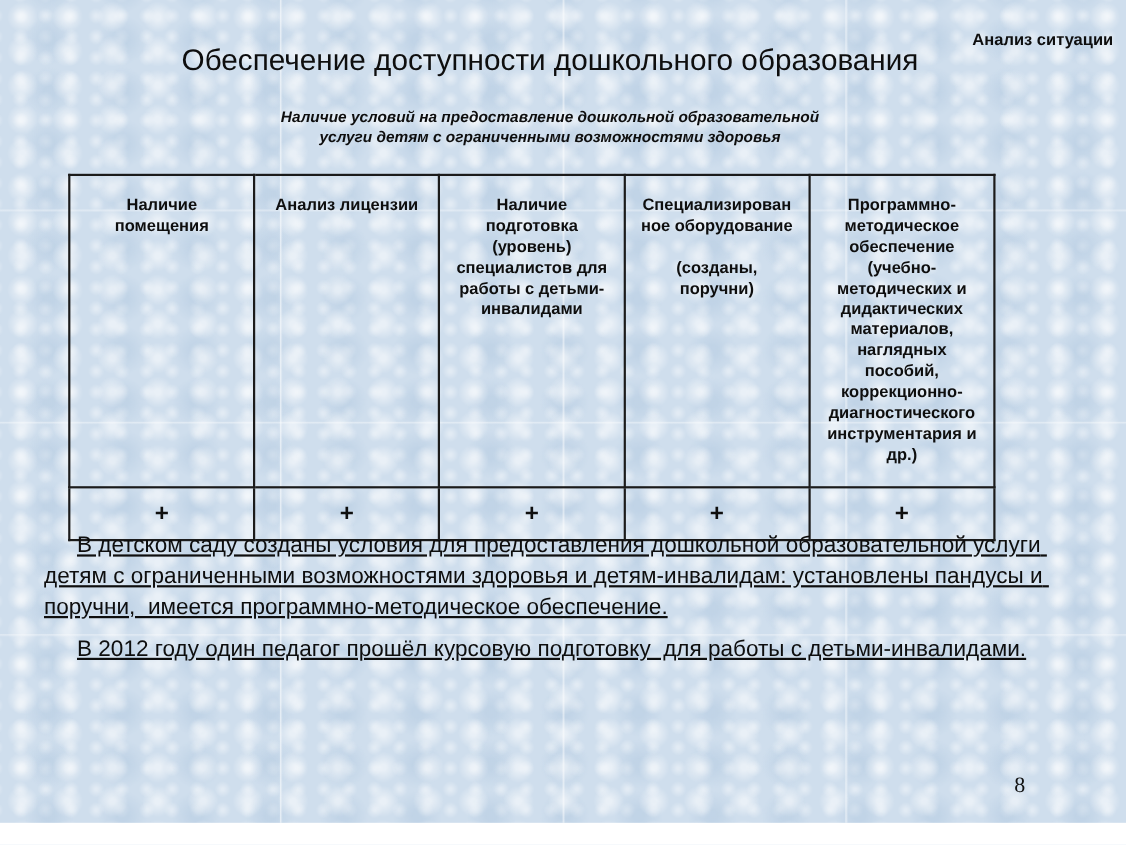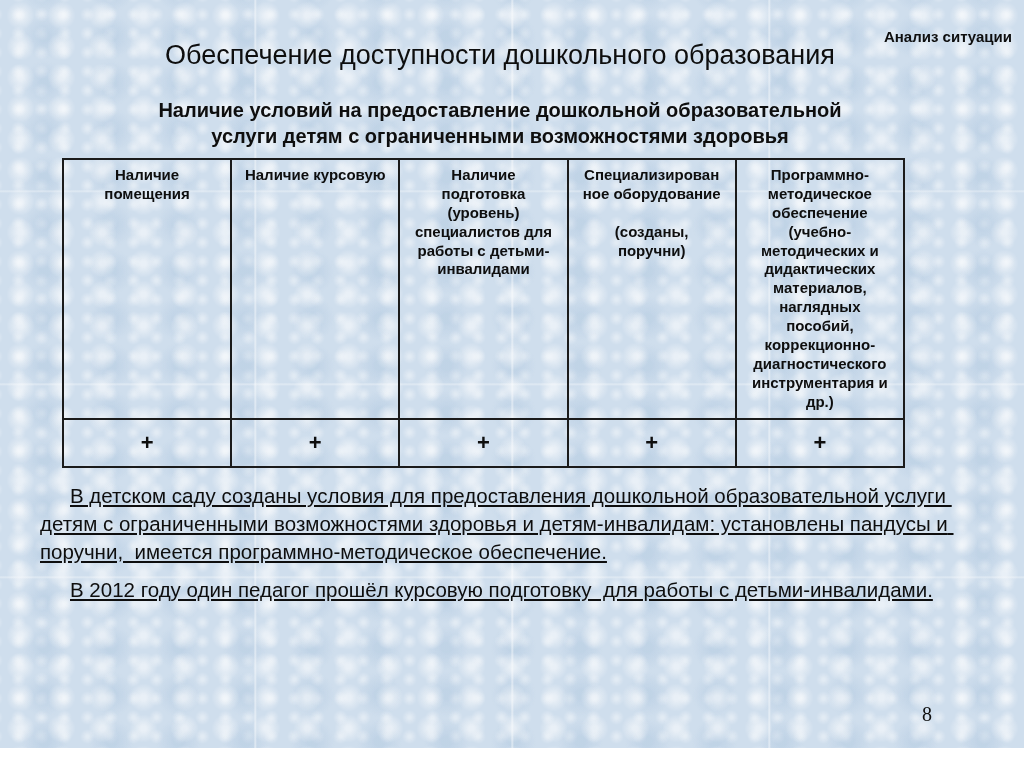--- a/index.html
+++ b/index.html
@@ -45,22 +45,23 @@
     font-size: 27px;
     font-weight: normal;
   }
   .subtitle {
     position: absolute;
     top: 97px;
     left: 60px;
     width: 880px;
     margin: 0;
     text-align: center;
-    font-size: 20px;
+    font-size: 14px;
     font-weight: bold;
+    font-style: italic;
     line-height: 1.32;
     white-space: pre-line;
   }
   table.conditions-table {
     position: absolute;
     top: 158px;
     left: 62px;
     width: 843px;
     border-collapse: collapse;
     table-layout: fixed;
@@ -69,21 +70,21 @@
   .conditions-table td {
     border: 2px solid #1b1b1b;
     background: transparent;
   }
   .conditions-table th {
     font-size: 15px;
     font-weight: bold;
     line-height: 1.26;
     text-align: center;
     vertical-align: top;
-    padding: 6px 3px;
+    padding: 18px 3px;
     white-space: pre-line;
   }
   .conditions-table td {
     height: 44px;
     text-align: center;
     vertical-align: middle;
     font-size: 22px;
     font-weight: bold;
   }
   .body-text {
@@ -119,21 +120,21 @@
   <h1 class="title">Обеспечение доступности дошкольного образования</h1>
 
   <h2 class="subtitle">Наличие условий на предоставление дошкольной образовательной
 услуги детям с ограниченными возможностями здоровья</h2>
 
   <table class="conditions-table">
     <thead>
       <tr id="header-row">
           <th>Наличие
 помещения</th>
-          <th>Наличие курсовую</th>
+          <th>Анализ лицензии</th>
           <th>Наличие
 подготовка
 (уровень)
 специалистов для
 работы с детьми-
 инвалидами</th>
           <th>Специализирован
 ное оборудование
 
 (созданы,

